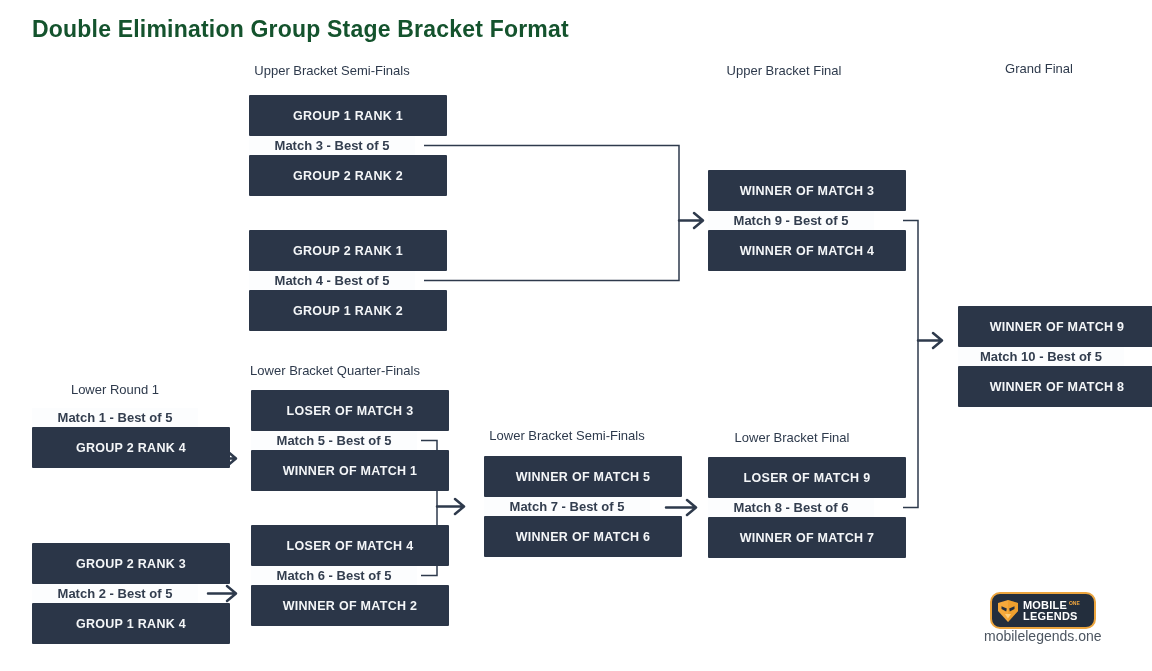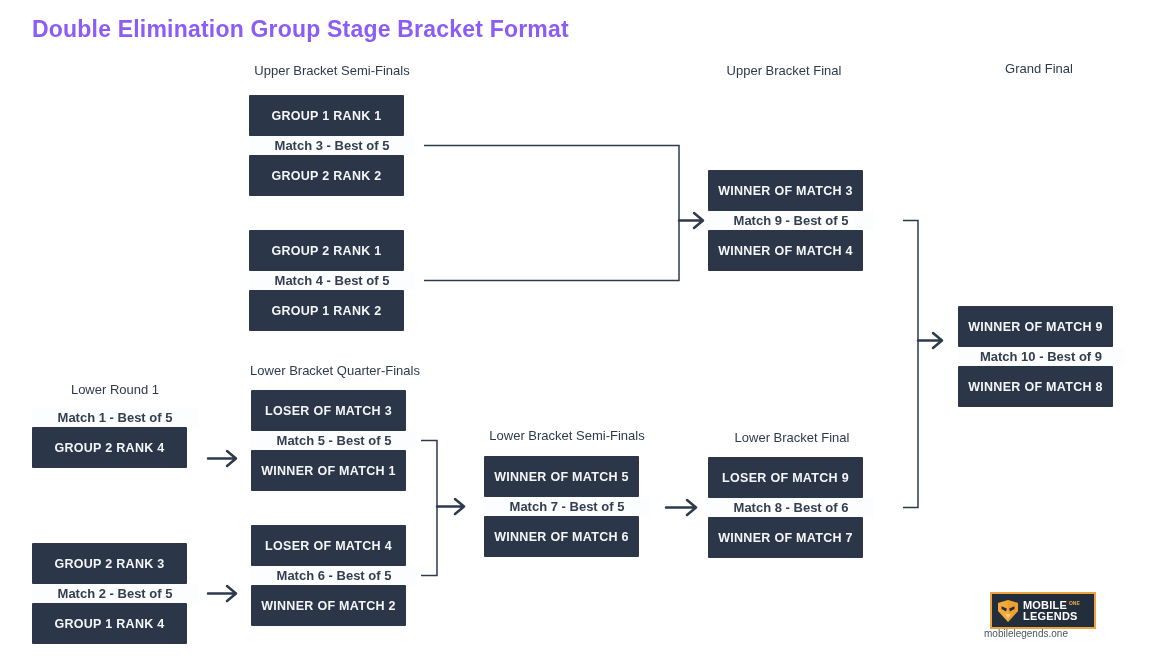--- a/index.html
+++ b/index.html
@@ -1,44 +1,44 @@
 <!DOCTYPE html>
 <html><head>
 <meta charset="utf-8">
 <style>
   html,body{margin:0;padding:0;background:#ffffff;}
   body{width:1152px;height:671px;overflow:hidden;
        font-family:"Liberation Sans","DejaVu Sans",sans-serif;}
   #canvas{position:relative;width:1152px;height:671px;background:#ffffff;}
 
   .title{position:absolute;left:32px;top:16px;font-size:23px;font-weight:bold;
-         color:#8b5cf6;letter-spacing:.2px;}
+         color:#14532d;letter-spacing:.2px;}
 
   .col-header{position:absolute;width:220px;text-align:center;font-size:13px;
               font-weight:normal;color:#2E3A4C;}
 
   .match-unit{position:absolute;width:166px;}
-  .team-box{width:155px;height:41px;background:#2B3648;color:#F4F6F8;
+  .team-box{width:198px;height:41px;background:#2B3648;color:#F4F6F8;
             display:flex;align-items:center;justify-content:center;
             font-size:12.5px;font-weight:bold;letter-spacing:.3px;
             text-align:center;border-radius:1px;}
   .match-label{width:166px;height:19px;line-height:19px;text-align:center;
                font-size:13px;color:#333E4F;background:#FCFDFE;font-weight:bold;}
 
   #wires{position:absolute;left:0;top:0;pointer-events:none;}
 
   .logo{position:absolute;left:990px;top:592px;width:92px;height:33px;
-        background:#232E3D;border:2px solid #ECA53E;border-radius:0;
+        background:#232E3D;border:2px solid #ECA53E;border-radius:10px;
         display:flex;align-items:center;gap:4px;padding:0 5px;box-sizing:content-box;}
   .logo-text{display:flex;flex-direction:column;line-height:11px;}
   .logo-line{color:#FFFFFF;font-weight:bold;font-size:11px;letter-spacing:.2px;
              white-space:nowrap;display:flex;align-items:flex-start;}
   .one-badge{font-size:5px;font-weight:bold;color:#F0A63F;margin-left:2px;
              line-height:7px;letter-spacing:0;}
-  .website{position:absolute;left:984px;top:628px;font-size:10px;color:#4C5560;}
+  .website{position:absolute;left:984px;top:628px;font-size:14px;color:#4C5560;}
 </style>
 </head>
 <body>
 
 <div id="canvas">
 
   <div class="title">Double Elimination Group Stage Bracket Format</div>
 
   <div class="col-header" style="left:222px;top:63px">Upper Bracket Semi-Finals</div>
   <div class="col-header" style="left:674px;top:63px">Upper Bracket Final</div>
@@ -76,21 +76,21 @@
   </div>
 
   <div class="match-unit" style="left:708px;top:170px">
     <div class="team-box">WINNER OF MATCH 3</div>
     <div class="match-label">Match 9 - Best of 5</div>
     <div class="team-box">WINNER OF MATCH 4</div>
   </div>
 
   <div class="match-unit" style="left:958px;top:306px">
     <div class="team-box">WINNER OF MATCH 9</div>
-    <div class="match-label">Match 10 - Best of 9</div>
+    <div class="match-label">Match 10 - Best of 5</div>
     <div class="team-box">WINNER OF MATCH 8</div>
   </div>
 
   <div class="match-unit" style="left:32px;top:408px">
     <div class="match-label">Match 1 - Best of 5</div>
     <div class="team-box">GROUP 2 RANK 4</div>
   </div>
   <div class="match-unit" style="left:32px;top:543px">
     <div class="team-box">GROUP 2 RANK 3</div>
     <div class="match-label">Match 2 - Best of 5</div>

